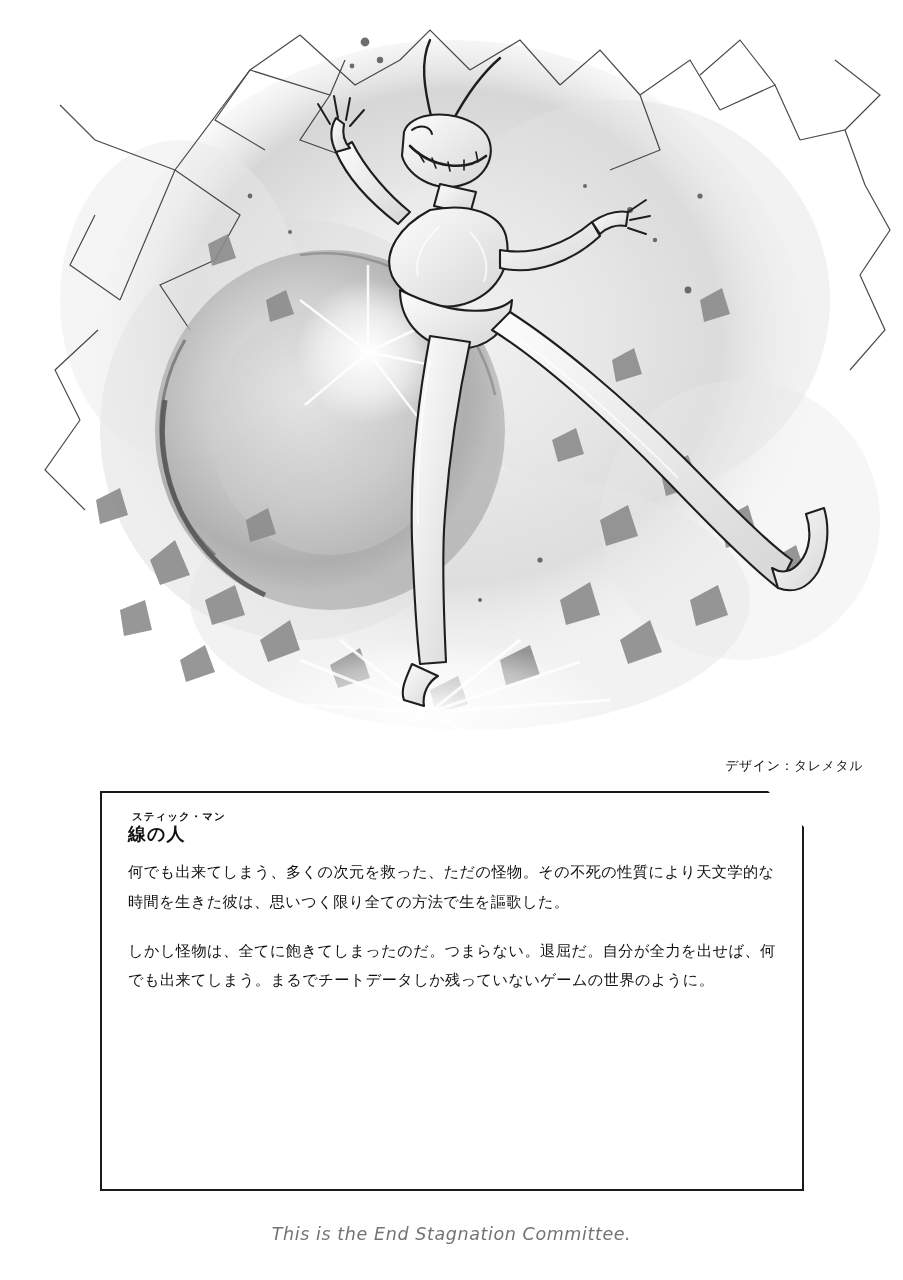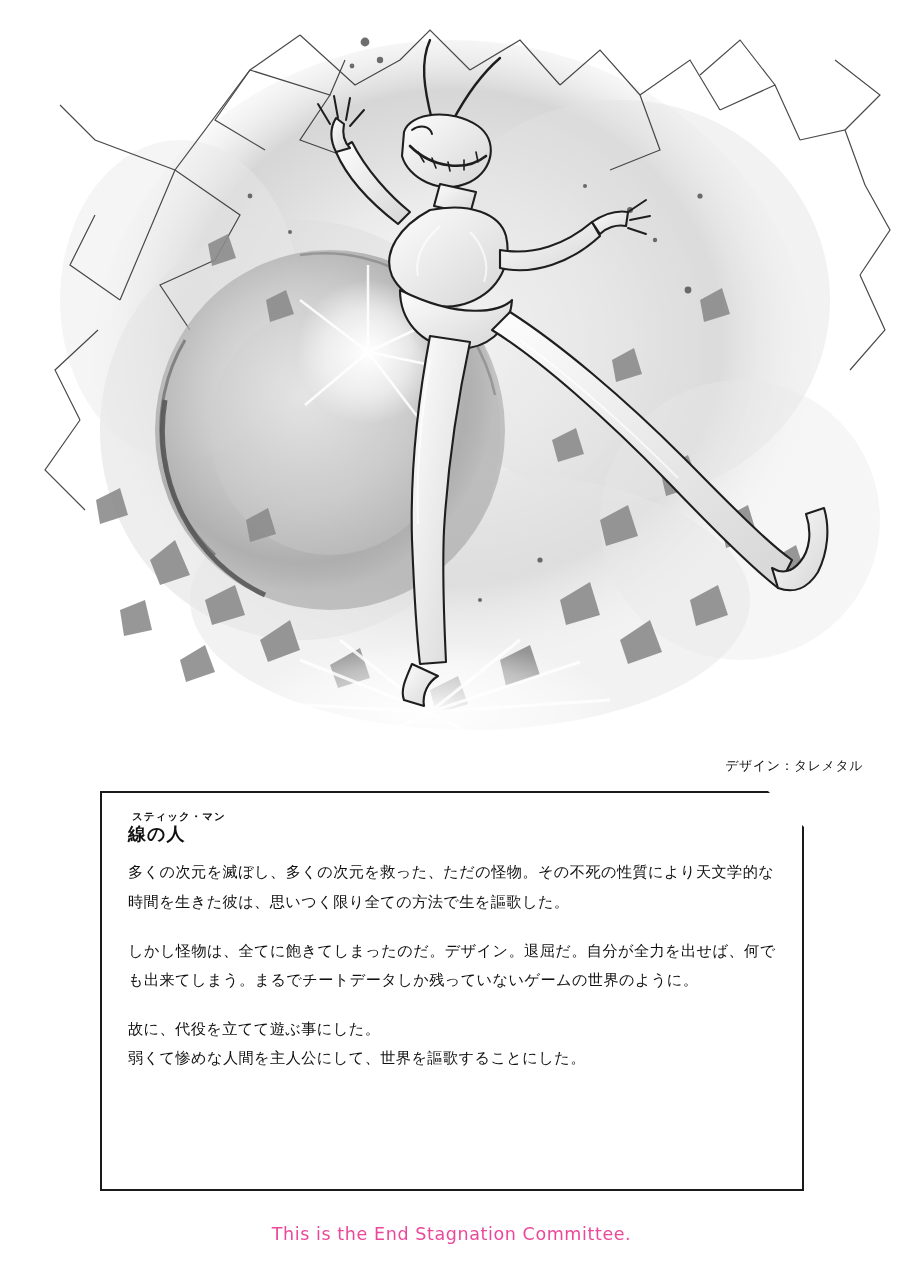--- a/index.html
+++ b/index.html
@@ -93,22 +93,23 @@
   }
 
   .footer {
     position: absolute;
     left: 0;
     top: 1224px;
     width: 903px;
     text-align: center;
     font-size: 17.5px;
     letter-spacing: 0.6px;
-    color: #ec4899;
-    font-family: "DejaVu Sans", sans-serif;
+    color: #737373;
+    font-family: "DejaVu Sans", sans-serif;
+    font-style: italic;
   }
 </style>
 </head>
 <body>
 
 <div class="illustration">
   <svg width="903" height="790" viewBox="0 0 903 790" role="img">
     <defs>
       <radialGradient id="smoke" cx="50%" cy="45%" r="52%">
         <stop offset="0%" stop-color="#ffffff" stop-opacity="1"></stop>
@@ -286,20 +287,19 @@
   <div class="credit">デザイン：タレメタル</div>
 </div>
 
 <div class="panel">
   <div class="panel-inner">
     <div class="title-block">
       <div class="ruby">スティック・マン</div>
       <div class="title">線の人</div>
     </div>
     <div class="body-text">
-      <p>多くの次元を滅ぼし、多くの次元を救った、ただの怪物。その不死の性質により天文学的な時間を生きた彼は、思いつく限り全ての方法で生を謳歌した。</p>
-      <p>しかし怪物は、全てに飽きてしまったのだ。デザイン。退屈だ。自分が全力を出せば、何でも出来てしまう。まるでチートデータしか残っていないゲームの世界のように。</p>
-      <p>故に、代役を立てて遊ぶ事にした。<br>弱くて惨めな人間を主人公にして、世界を謳歌することにした。</p>
+      <p>何でも出来てしまう、多くの次元を救った、ただの怪物。その不死の性質により天文学的な時間を生きた彼は、思いつく限り全ての方法で生を謳歌した。</p>
+      <p>しかし怪物は、全てに飽きてしまったのだ。つまらない。退屈だ。自分が全力を出せば、何でも出来てしまう。まるでチートデータしか残っていないゲームの世界のように。</p>
     </div>
   </div>
 </div>
 
 <div class="footer">This is the End Stagnation Committee.</div>
 
 </body></html>

